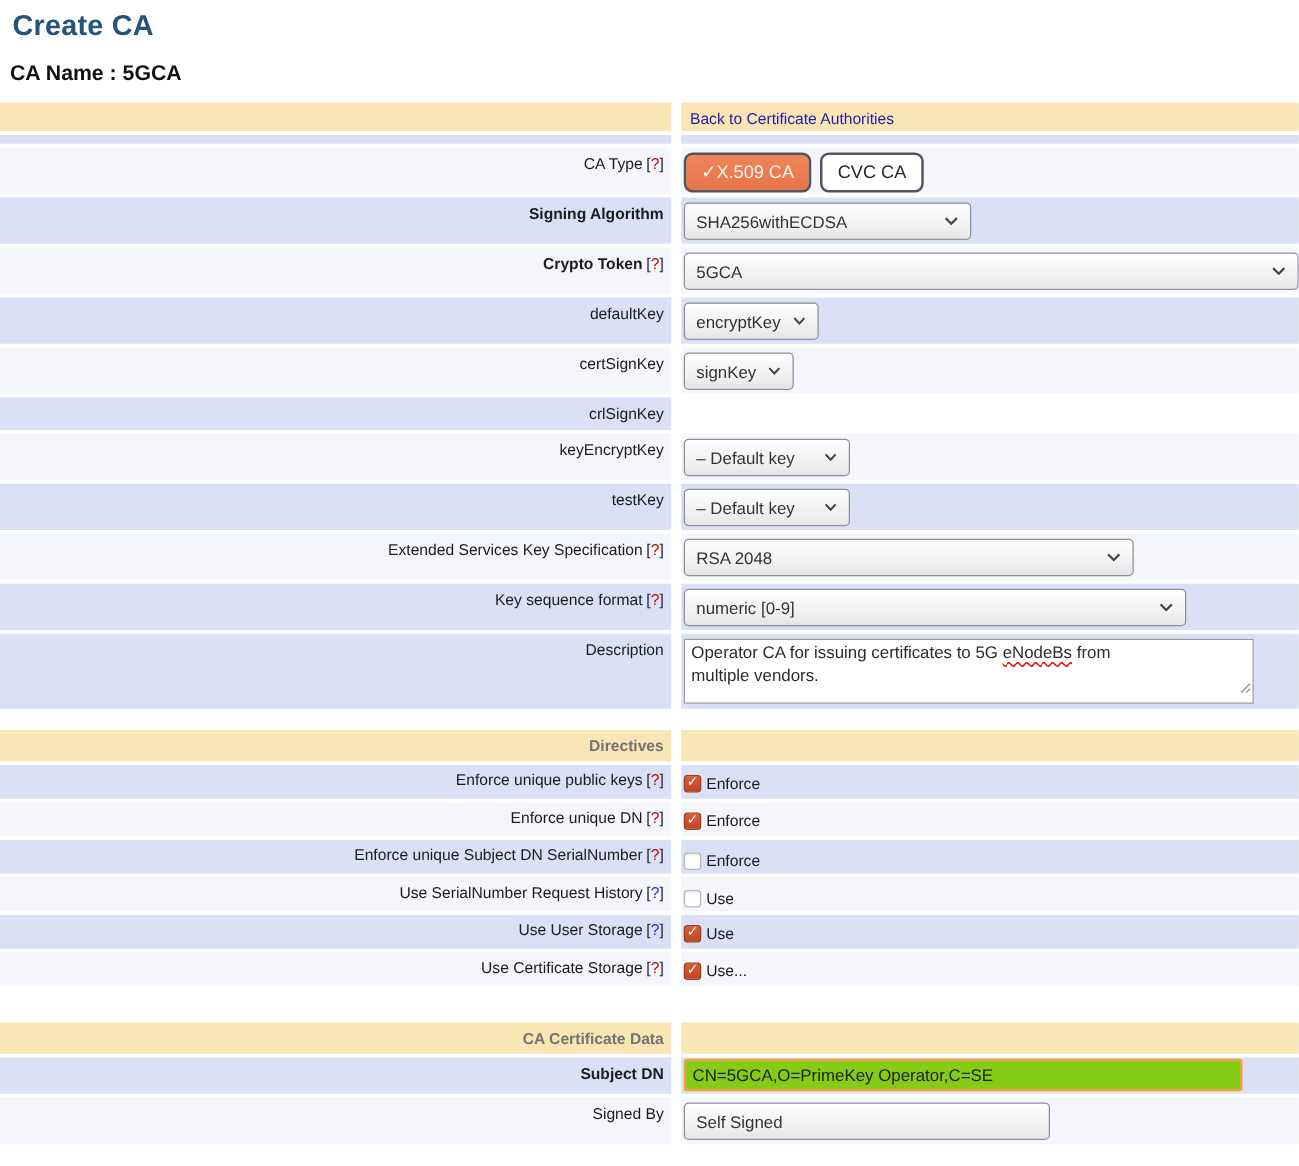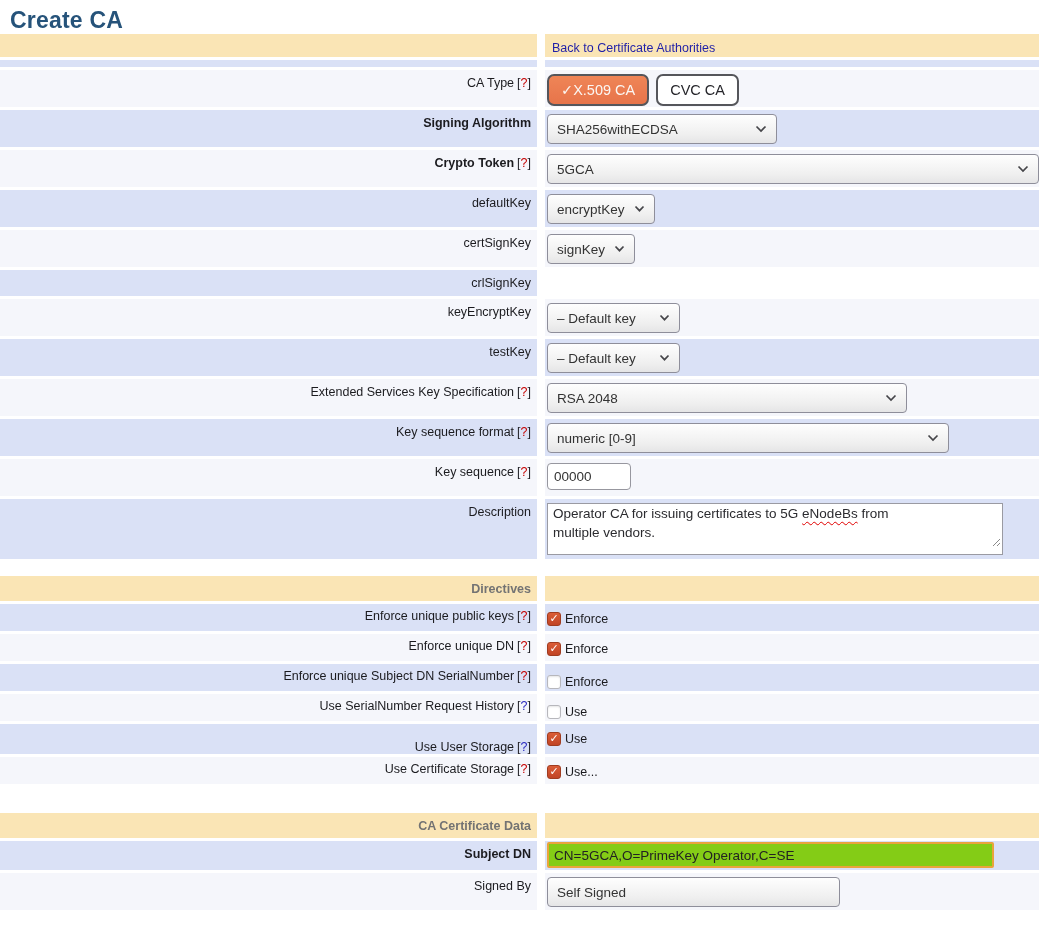--- a/index.html
+++ b/index.html
@@ -77,20 +77,21 @@
     background:#84cc16; font-size:13.5px; color:#222; padding:0 5px; font-family:"Liberation Sans",sans-serif; }
 
   .gap14 { height:14px; } .gap26 { height:26px; }
 </style>
 </head>
 <body>
 
 <div class="page">
 
   <h1 class="title">Create CA</h1>
+  <h2 class="subtitle">CA Name : 5GCA</h2>
 
   <div class="tbl">
 
     <div class="trow hdr-row">
       <div class="cell label-cell cream"></div>
       <div class="cell value-cell cream">
         <a class="backlink">Back to Certificate Authorities</a>
       </div>
     </div>
 
@@ -223,28 +224,20 @@
           <span>numeric [0-9]</span>
           <span class="chev">
               <svg width="12" height="8">
                 <polyline points="1.5,1.5 6,6 10.5,1.5" fill="none" stroke="#454549" stroke-width="1.7"></polyline>
               </svg>
             </span>
         </span>
       </div>
     </div>
 
-    <div class="trow r38">
-      <div class="cell label-cell lit">
-        <span>Key sequence</span><a class="help"><span class="br">[</span><span class="q">?</span><span class="br">]</span></a>
-      </div>
-      <div class="cell value-cell lit">
-        <input class="txtin" style="width: 84px;" value="00000">
-      </div>
-    </div>
 
     <div class="trow r60">
       <div class="cell label-cell lav">Description</div>
       <div class="cell value-cell lav">
         <div class="textarea">
           <span>Operator CA for issuing certificates to 5G </span><span class="misspell">eNodeBs</span><span> from</span><br>
           <span>multiple vendors.</span>
           <span class="resize-handle"><svg width="10" height="10">
                 <line x1="9" y1="2" x2="2" y2="9" stroke="#8a8a8a" stroke-width="1"></line>
                 <line x1="9" y1="6" x2="6" y2="9" stroke="#8a8a8a" stroke-width="1"></line>
@@ -314,21 +307,21 @@
         <span class="cbline">
             <span class="cb off">
               <span class="glyph"></span>
             </span>
             <span class="cblabel">Use</span>
           </span>
       </div>
     </div>
 
     <div class="trow r27">
-      <div class="cell label-cell lav" style="padding-top:16px">
+      <div class="cell label-cell lav" style="padding-top:5px">
         <span>Use User Storage</span><a class="help blue"><span class="br">[</span><span class="q">?</span><span class="br">]</span></a>
       </div>
       <div class="cell value-cell lav" style="padding-top:4px">
         <span class="cbline">
             <span class="cb on">
               <span class="glyph">✓</span>
             </span>
             <span class="cblabel">Use</span>
           </span>
       </div>

